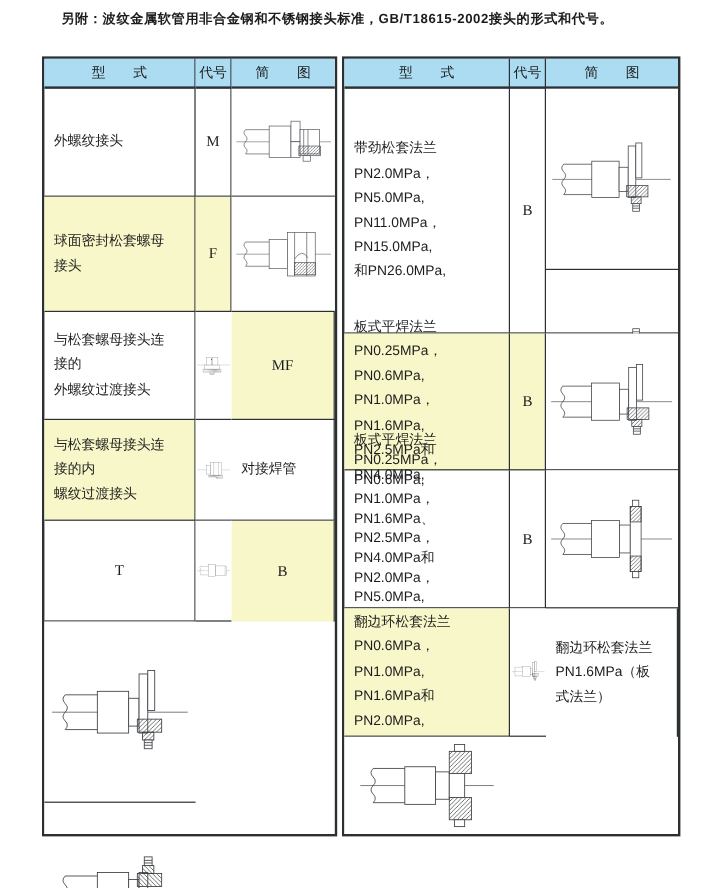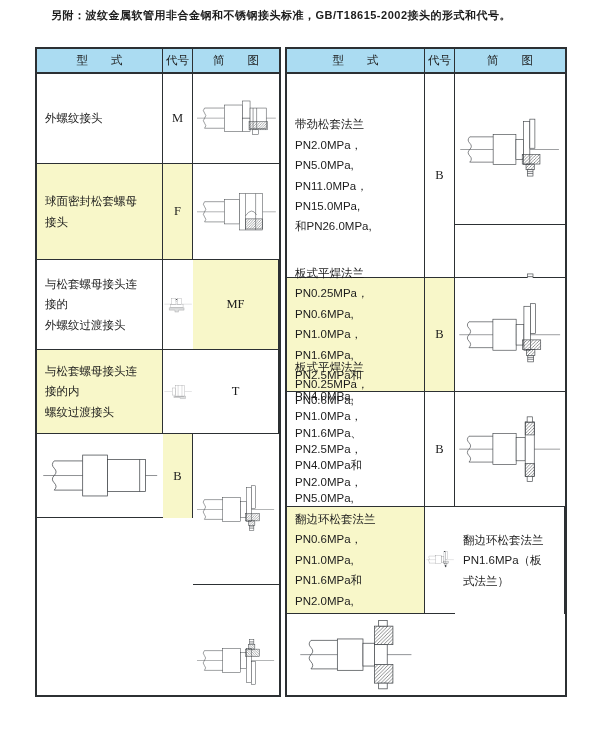--- a/index.html
+++ b/index.html
@@ -219,20 +219,21 @@
 
     <div class="cell cc y">MF</div>
     <div class="cell ct y">与松套螺母接头连接的内
 螺纹过渡接头</div>
     <div class="cell cd lc">
       <svg>
           <use href="#sym-mf"></use>
         </svg>
     </div>
 
+    <div class="cell ct">对接焊管</div>
     <div class="cell cc">T</div>
     <div class="cell cd lc">
       <svg>
           <use href="#sym-t"></use>
         </svg>
     </div>
 
     <div class="cell cc y lr">B</div>
     <div class="cell cd2 lc lr">
       <div class="sub">

